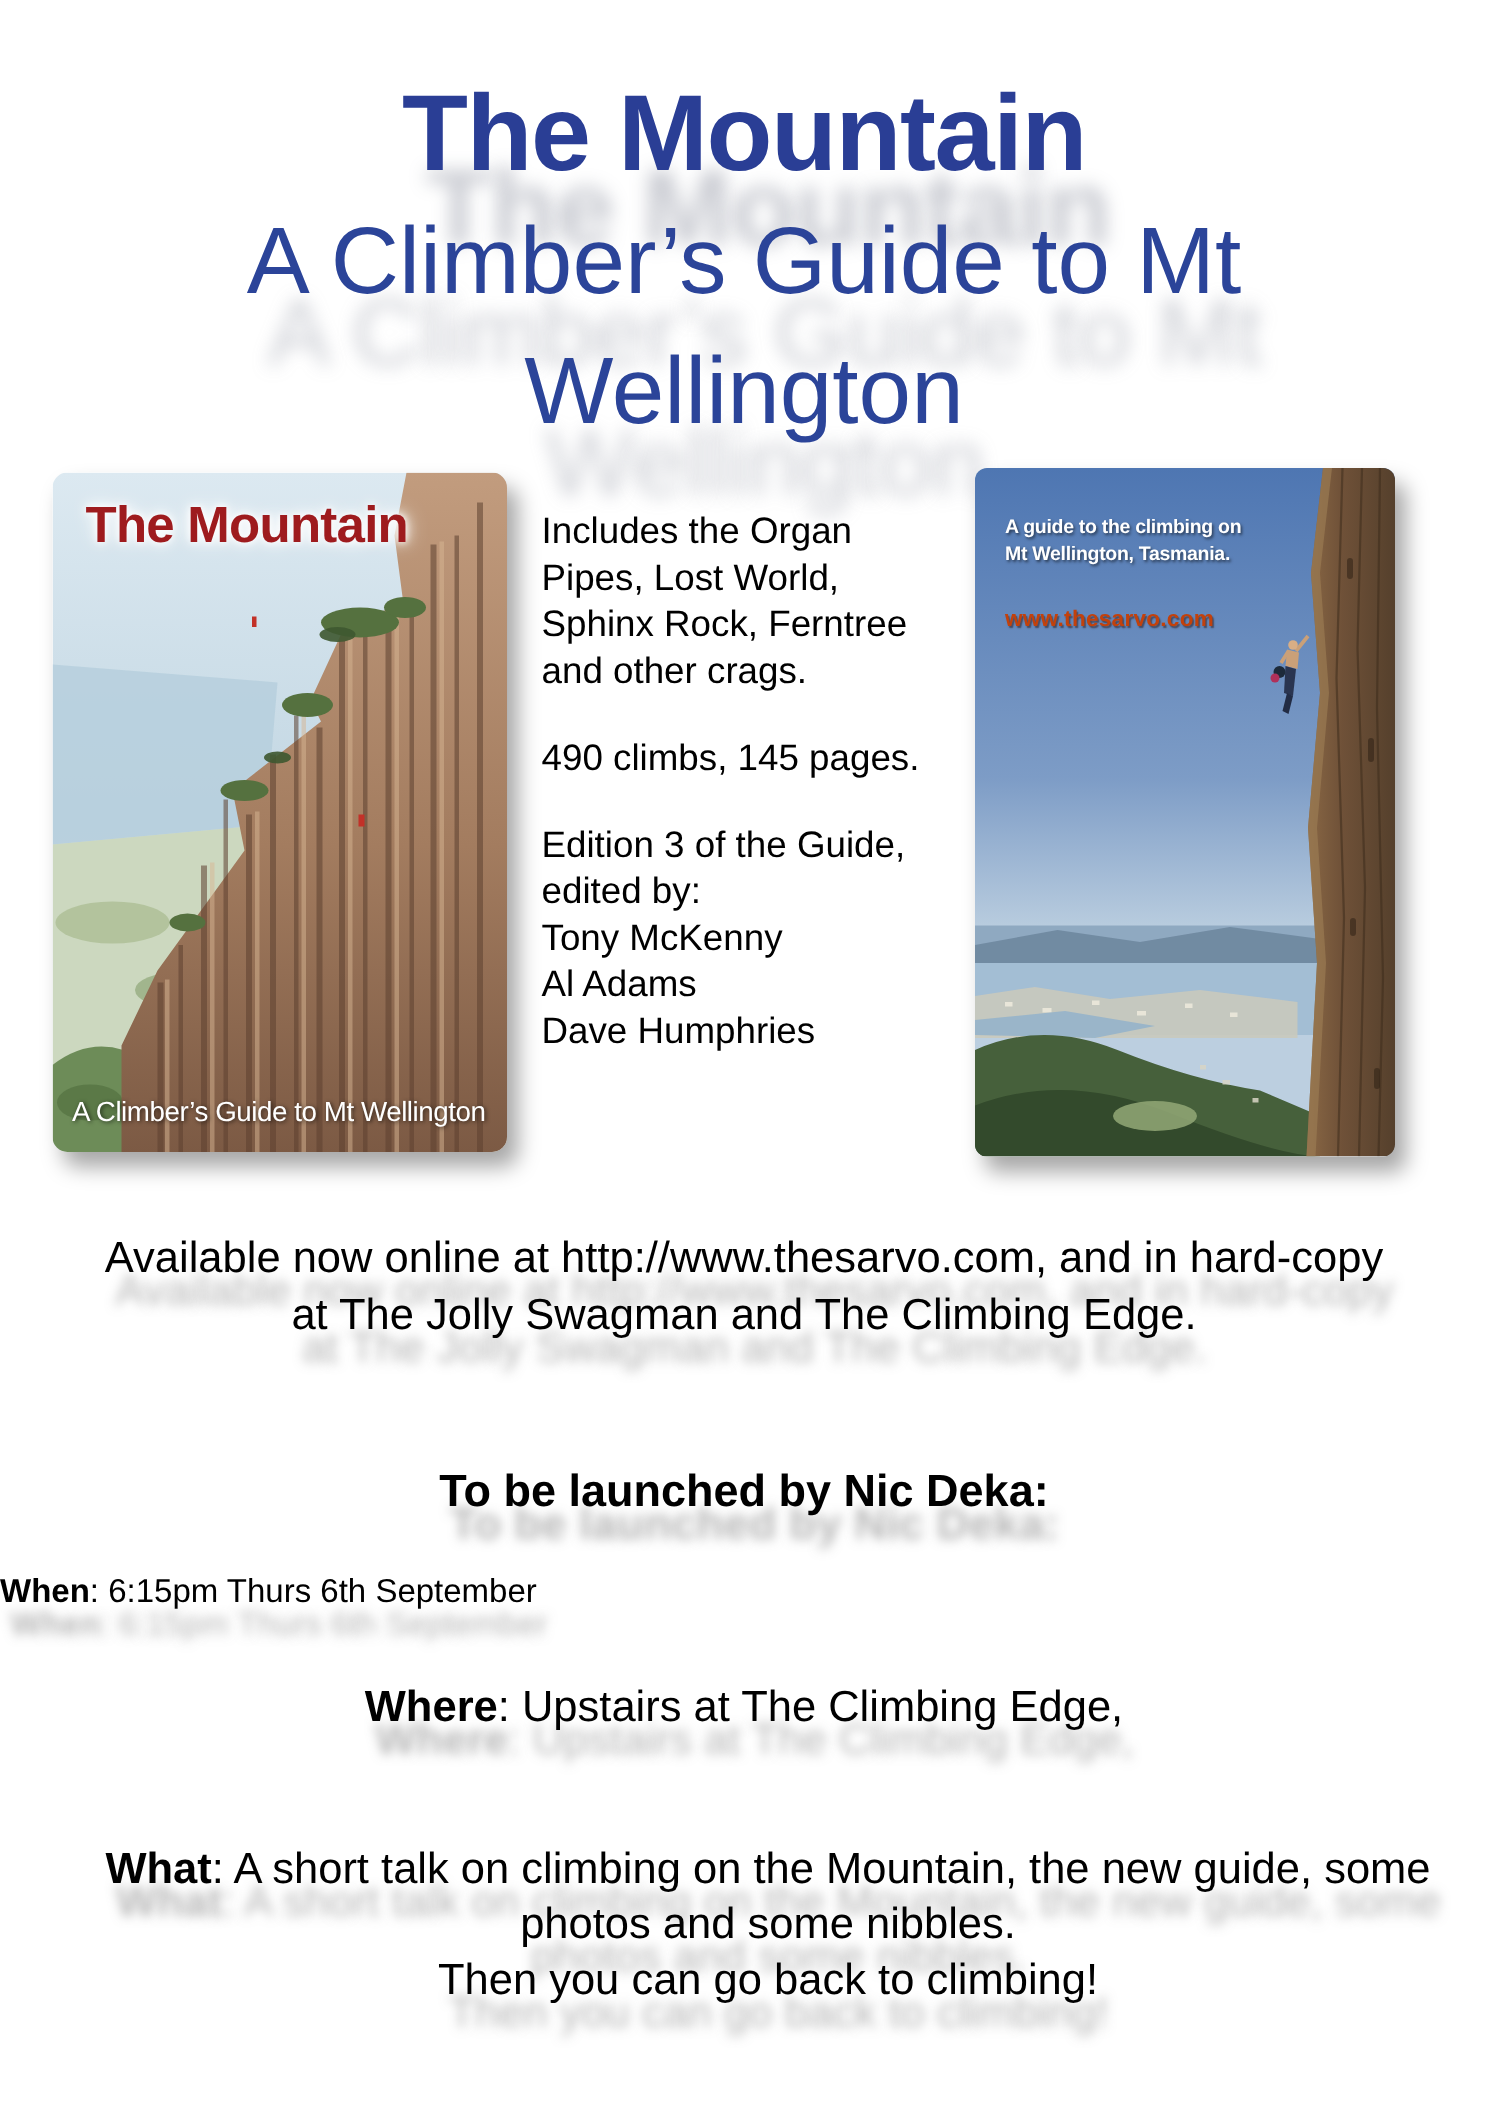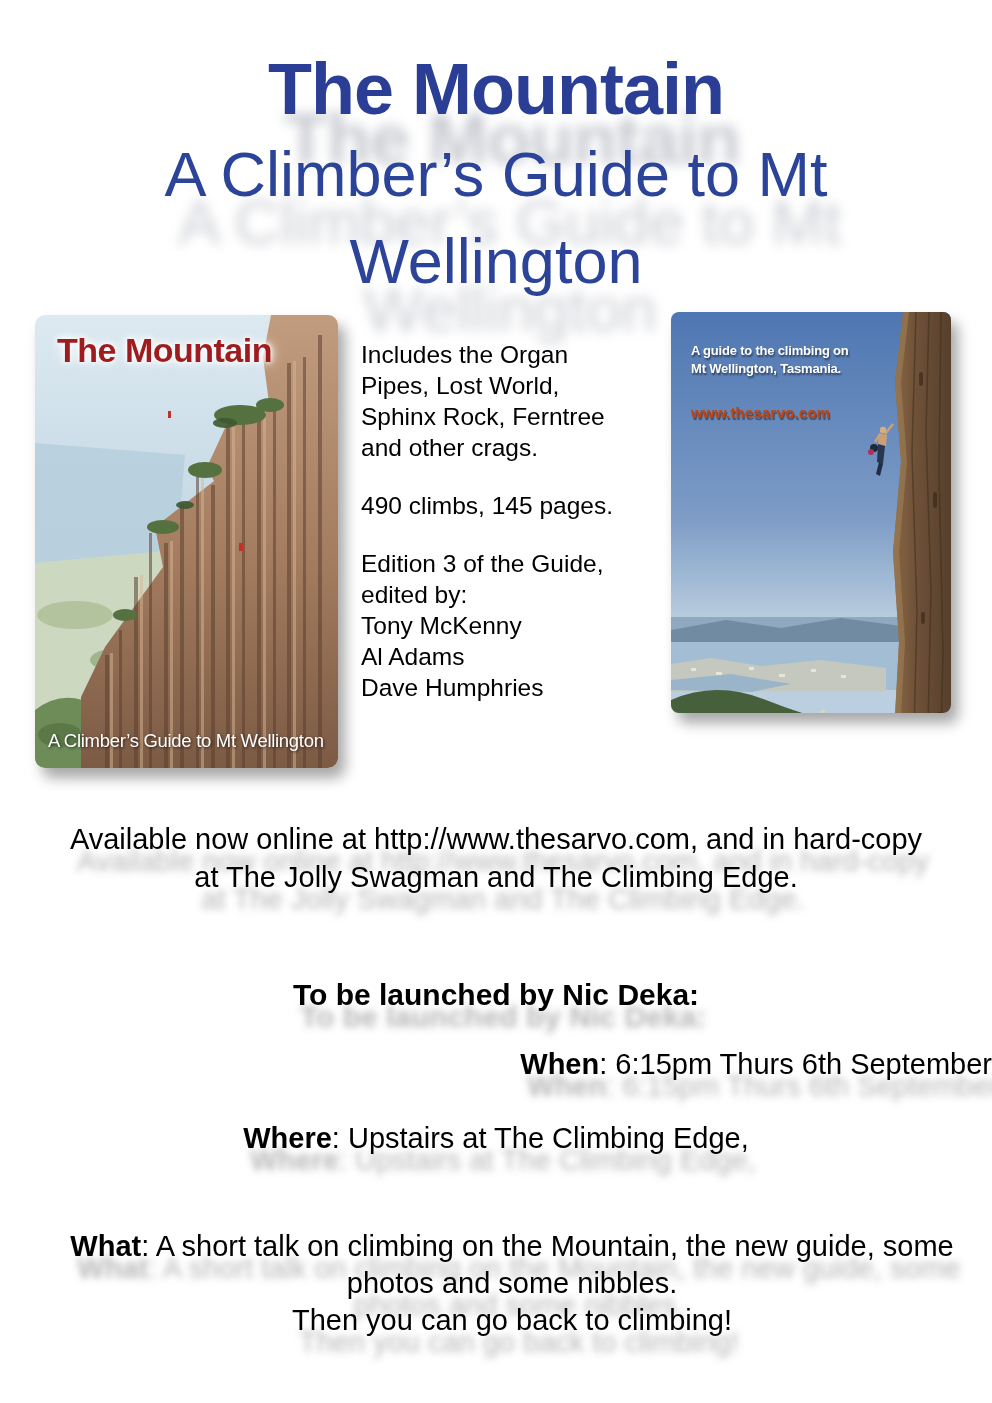--- a/index.html
+++ b/index.html
@@ -11,21 +11,21 @@
          font-size:72px;font-weight:700;letter-spacing:-1px;color:#2a3e95;
          text-shadow:16px 50px 12px rgba(130,135,150,0.45);}
   .subtitle{position:absolute;top:131px;left:96px;width:800px;margin:0;text-align:center;
          font-size:63px;font-weight:400;line-height:87px;color:#2b4499;
          text-shadow:14px 48px 12px rgba(130,135,150,0.40);}
 
   
   .cover{position:absolute;border-radius:10px;overflow:hidden;
          box-shadow:7px 10px 14px rgba(0,0,0,0.35);}
   .front-cover{left:35px;top:315px;width:303px;height:453px;}
-  .back-cover{left:671px;top:312px;width:280px;height:401px;border-radius:8px;}
+  .back-cover{left:650px;top:312px;width:280px;height:459px;border-radius:8px;}
   .cover svg{position:absolute;left:0;top:0;display:block;}
   .front-title{position:absolute;left:22px;top:16px;font-size:34px;font-weight:700;
          letter-spacing:-0.5px;color:#9e1b1e;white-space:nowrap;
          text-shadow:0 0 5px #fff,0 0 9px #fff,0 0 14px rgba(255,255,255,0.9);}
   .front-caption{position:absolute;left:13px;top:415px;font-size:18.5px;letter-spacing:-0.3px;
          color:#ffffff;white-space:nowrap;text-shadow:1px 1px 3px rgba(0,0,0,0.65);}
   .back-tagline{position:absolute;left:20px;top:30px;width:175px;font-size:13px;font-weight:700;
          line-height:17.5px;letter-spacing:-0.2px;color:#ffffff;
          text-shadow:1px 1.5px 2px rgba(0,0,0,0.55);}
   .back-url{position:absolute;left:20px;top:92px;font-size:15px;font-weight:700;
@@ -37,21 +37,21 @@
   .details p{margin:0 0 27px 0;}
   .details p.tight{margin:0;}
   .details .editor{line-height:31px;}
 
   
   .ghost{text-shadow:7px 22px 7px rgba(110,110,110,0.5);}
   .avail{position:absolute;top:820px;left:56px;width:880px;margin:0;text-align:center;
          font-size:29px;line-height:38px;}
   .launch-heading{position:absolute;top:978px;left:0;width:100%;margin:0;text-align:center;
          font-size:30px;font-weight:700;}
-  .line-when{position:absolute;top:1048px;left:0;width:100%;margin:0;text-align:right;font-size:29px;}
+  .line-when{position:absolute;top:1048px;left:0;width:100%;margin:0;text-align:left;font-size:22px;}
   .line-where{position:absolute;top:1120px;left:0;width:100%;margin:0;text-align:center;
          font-size:29px;line-height:37px;}
   .line-what{position:absolute;top:1228px;left:52px;width:920px;margin:0;text-align:center;
          font-size:29px;line-height:37px;}
   .lbl{font-weight:700;}
 </style>
 </head>
 <body>
 
 <div class="page">

